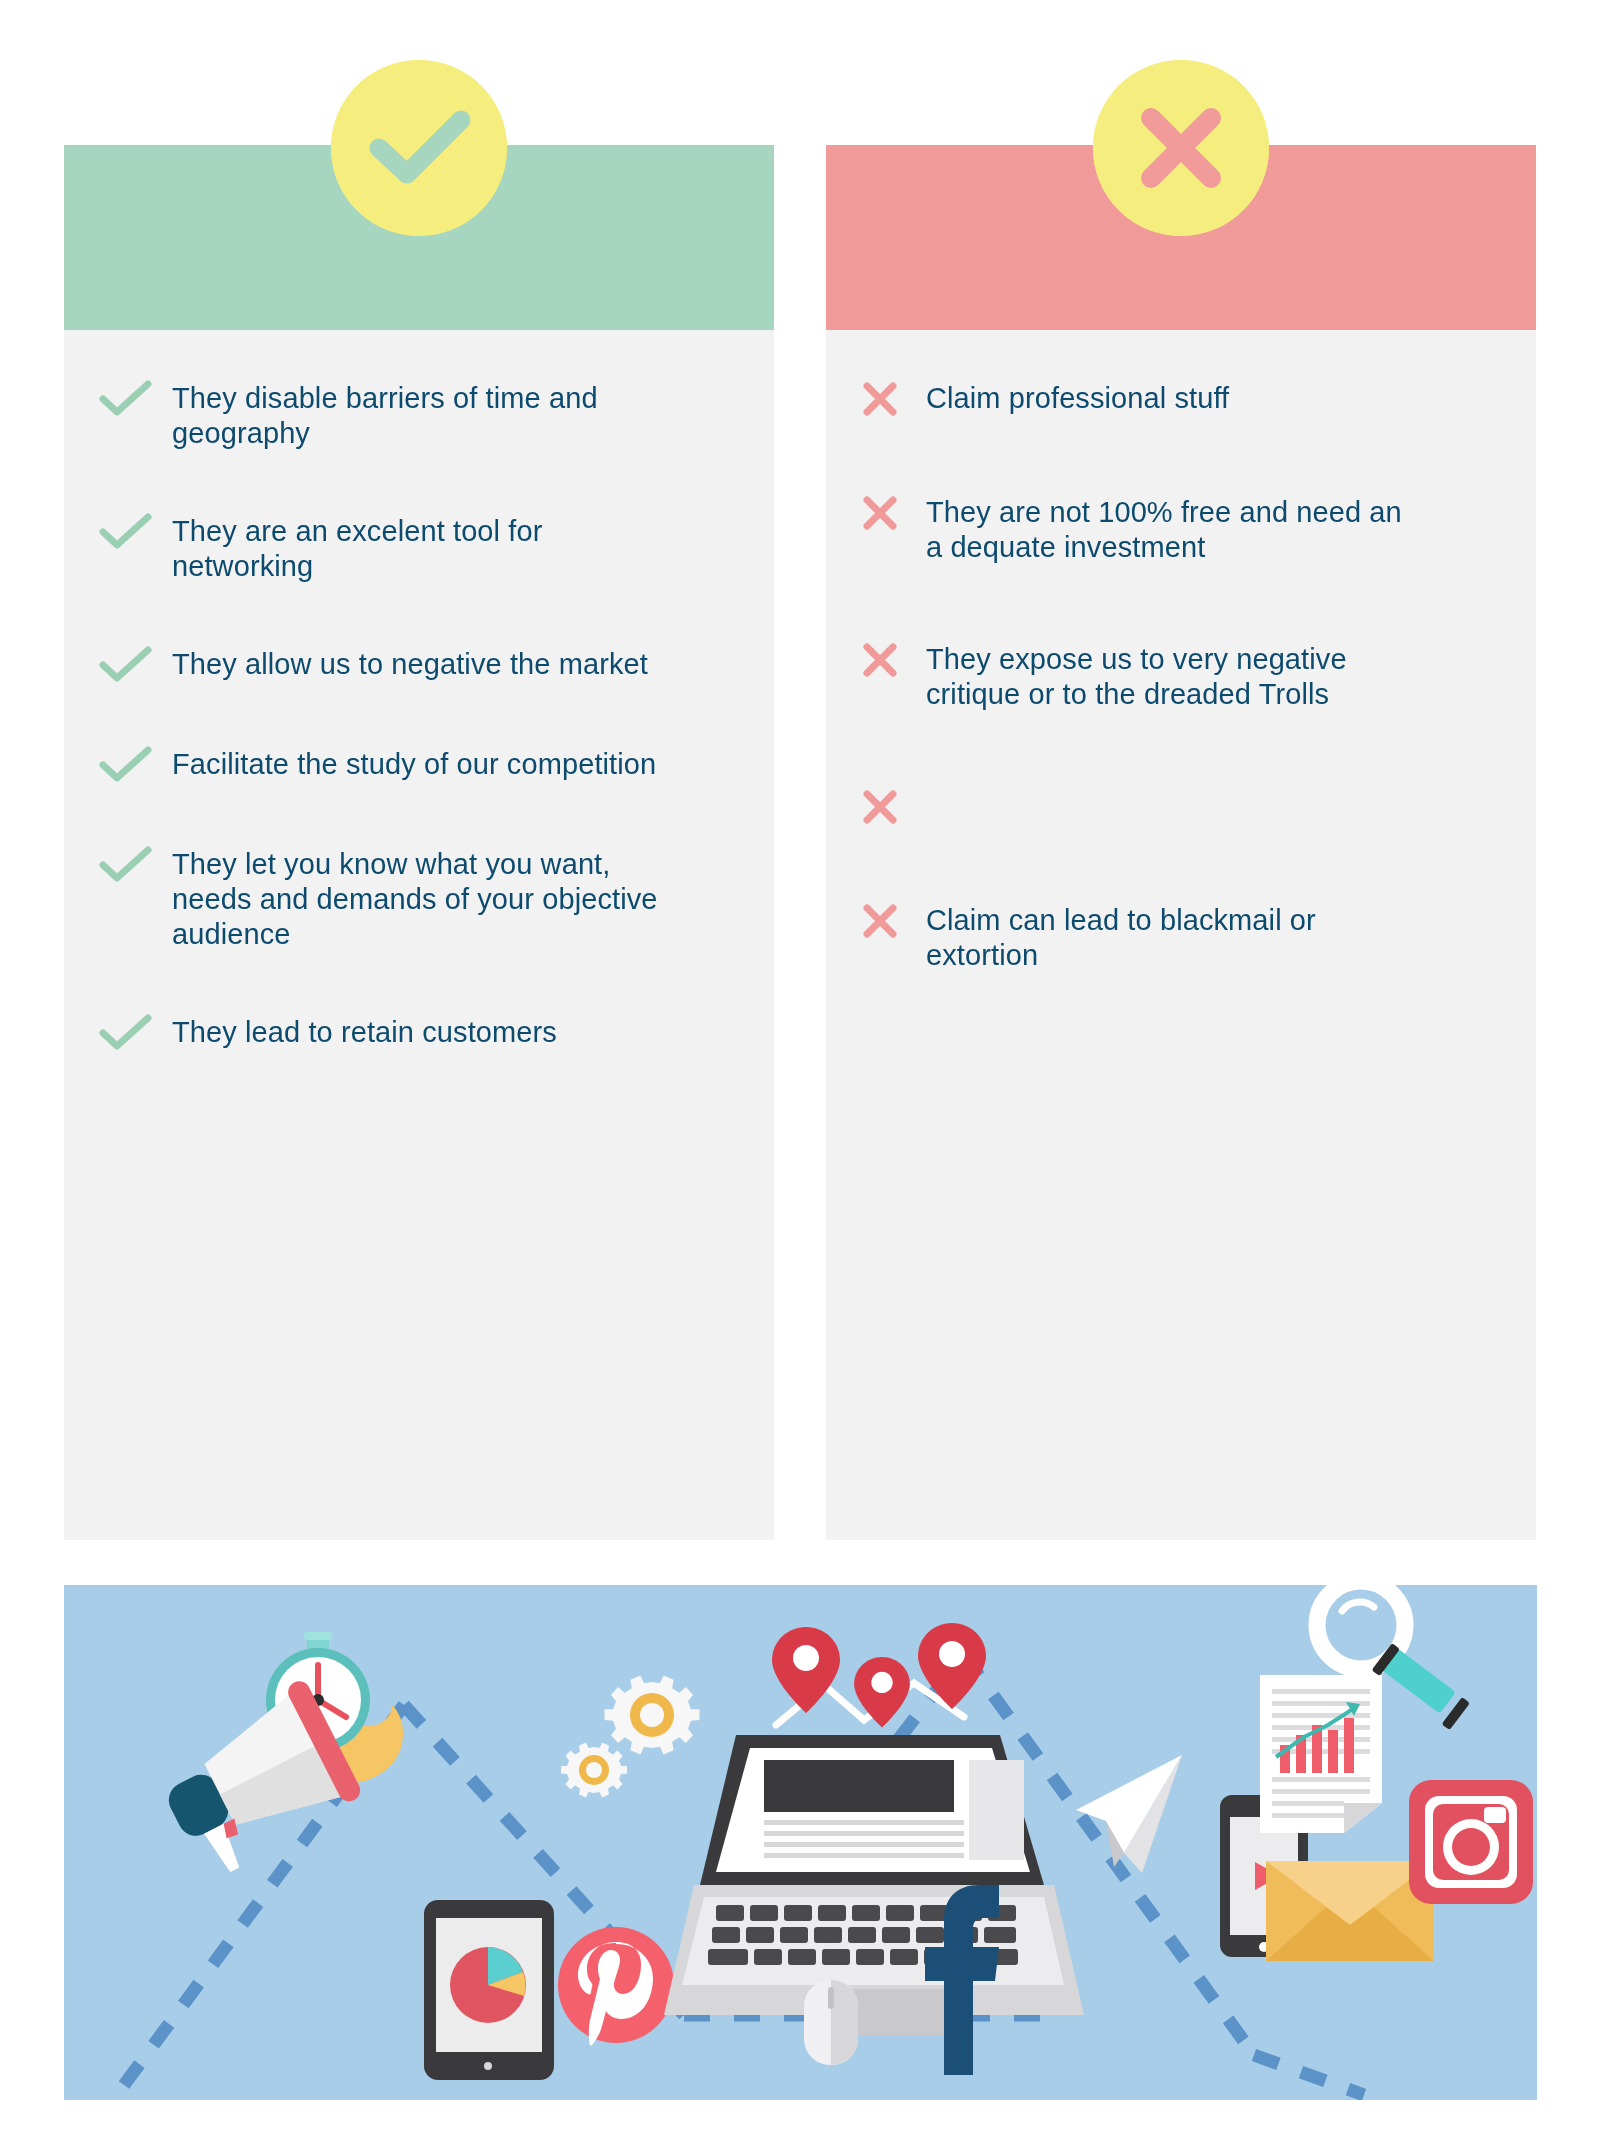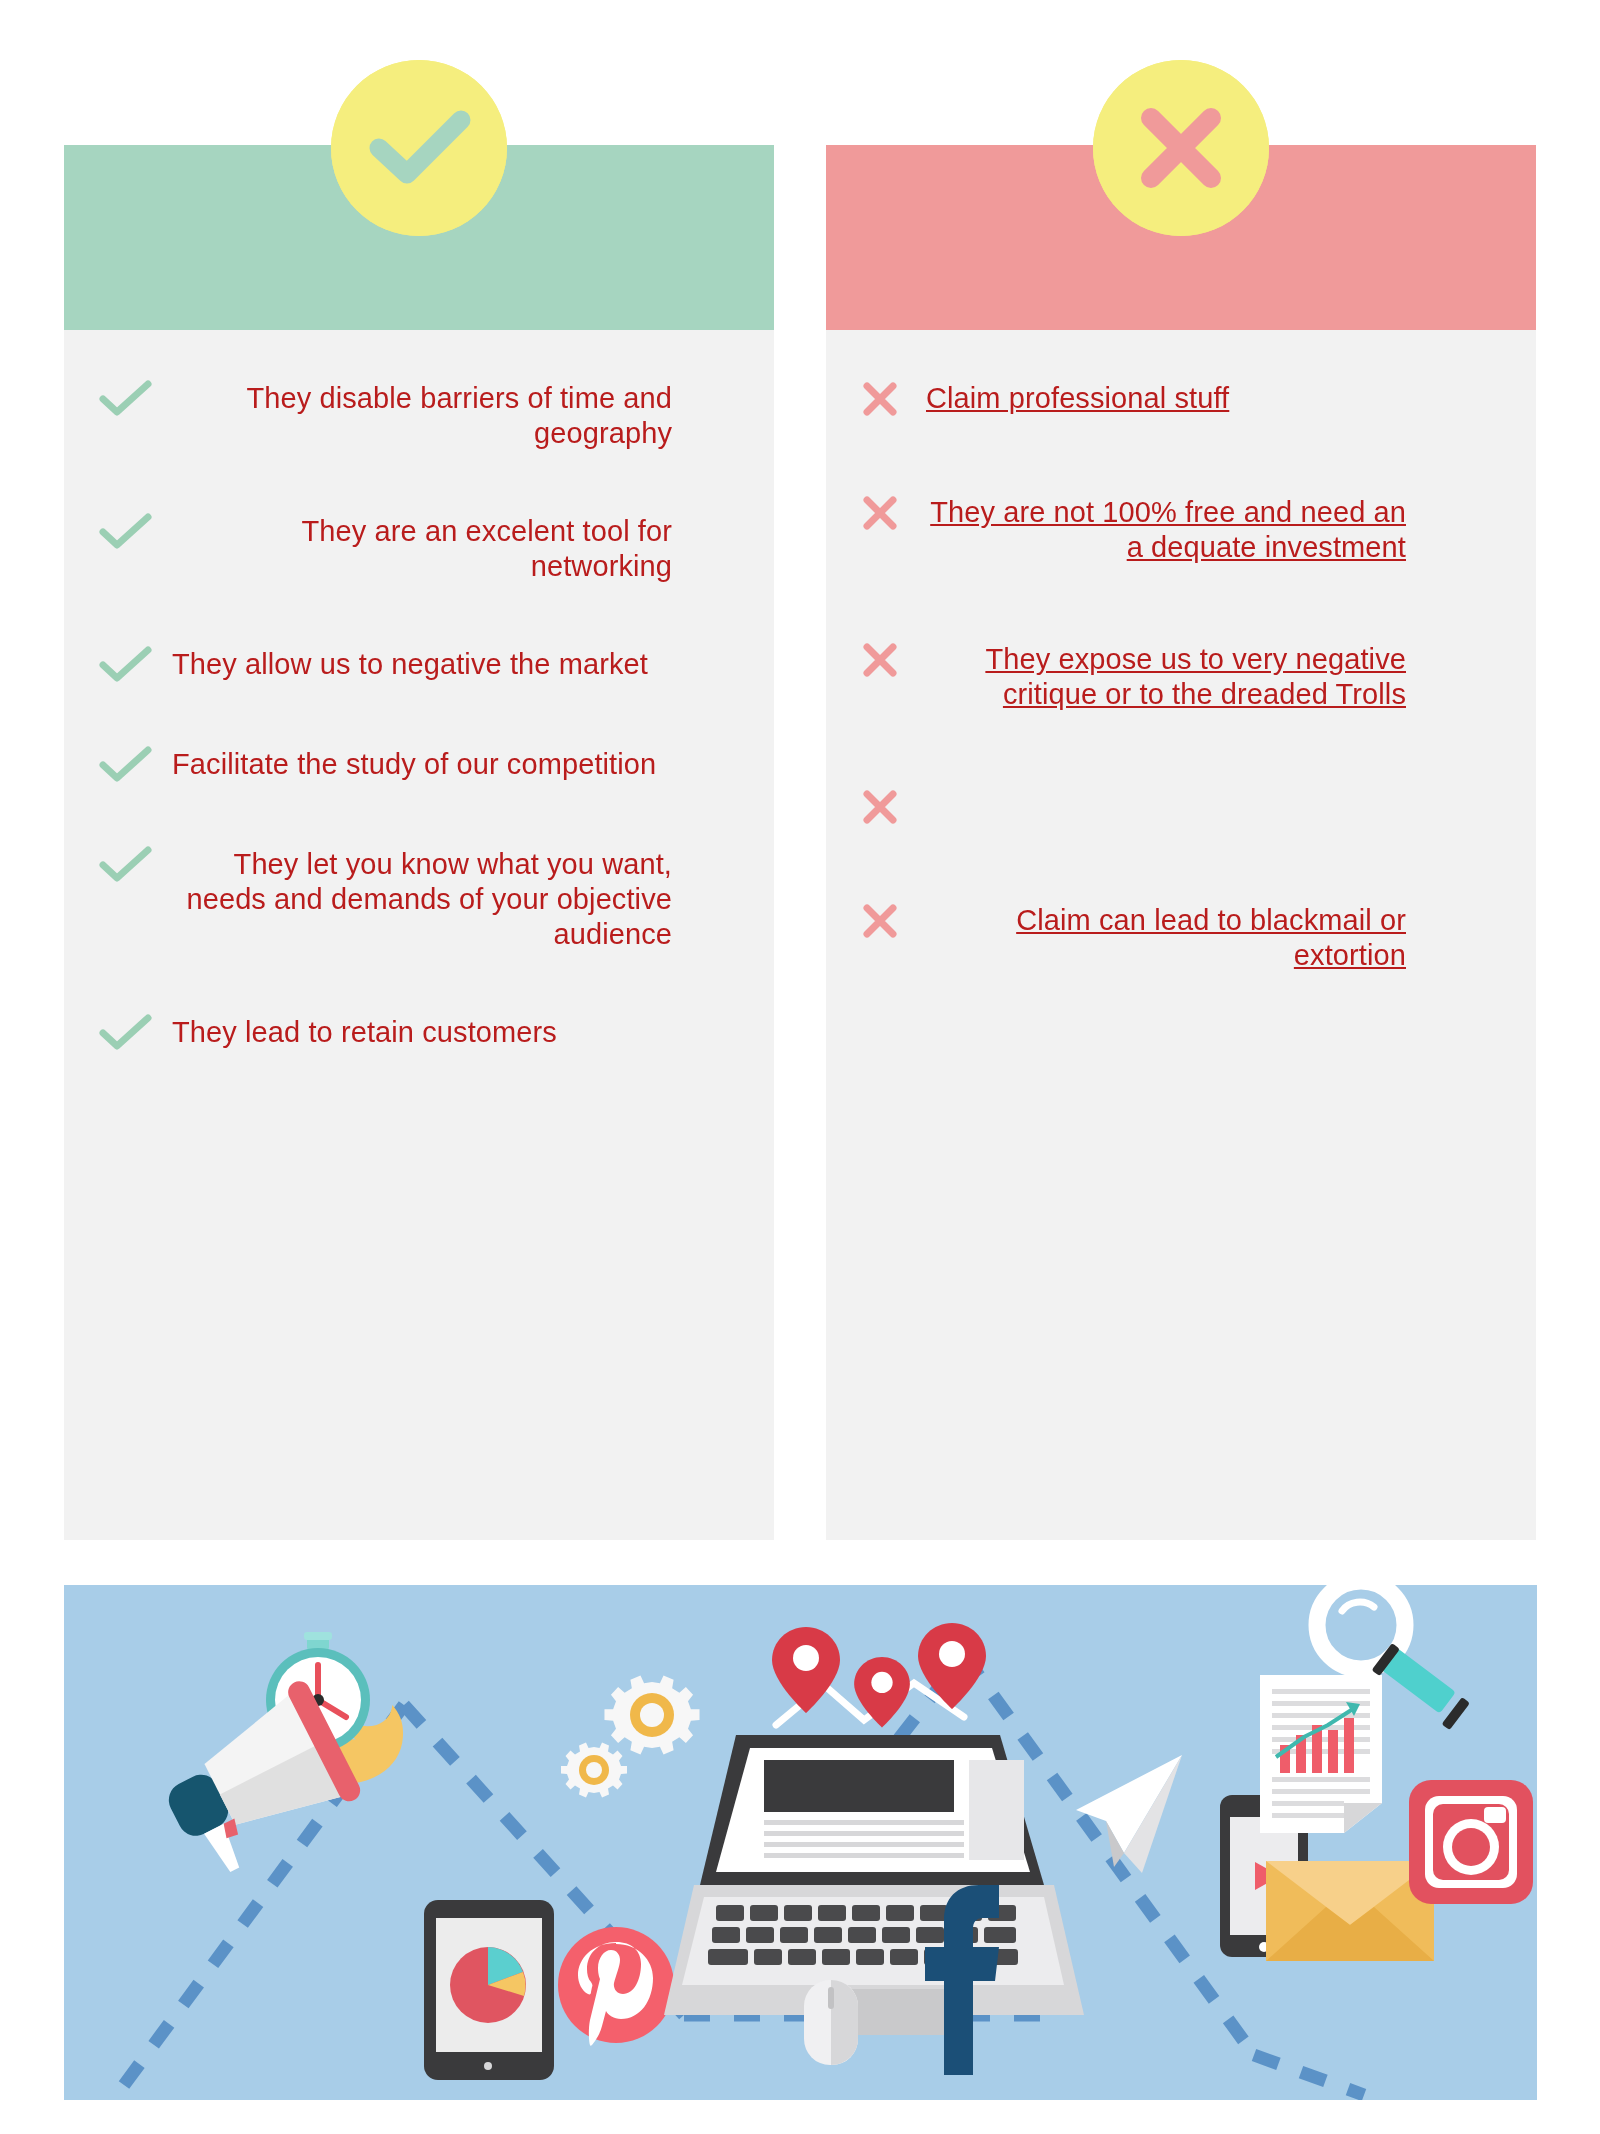--- a/index.html
+++ b/index.html
@@ -31,27 +31,27 @@
   .col-body{
     width:100%;background:#f2f2f2;
     height:1210px;box-sizing:border-box;
     padding:45px 34px 20px 34px;
   }
 
   .item{display:flex;align-items:flex-start;margin-bottom:56px;}
   .item-icon{flex:0 0 auto;width:74px;padding-top:4px;}
   .item-icon svg{display:block;}
   .item-text{
-    font-size:29px;line-height:1.22;color:#b91c1c;
+    font-size:29px;line-height:1.22;color:#0c4a6e;
     font-weight:400;letter-spacing:.1px;
-    padding-top:6px;max-width:500px;text-align:right;
+    padding-top:6px;max-width:500px;
   }
   .cons .item{margin-bottom:70px;}
   .cons .item-icon{width:66px;}
-  .cons .item-text{max-width:480px;text-decoration:underline;}
+  .cons .item-text{max-width:480px;}
 
   
   .illus{
     position:absolute;left:64px;top:1585px;
     width:1473px;height:515px;
     background:#a8cde8;overflow:hidden;
   }
   .illus svg{display:block;width:1473px;height:515px;}
 </style>
 </head>

